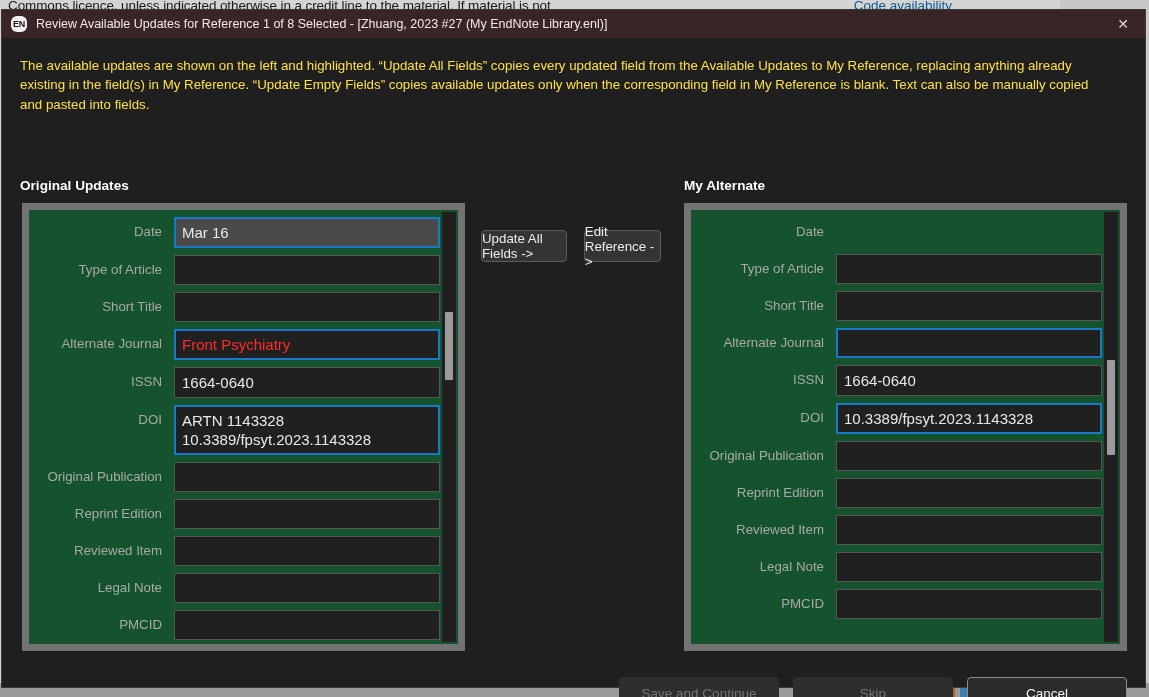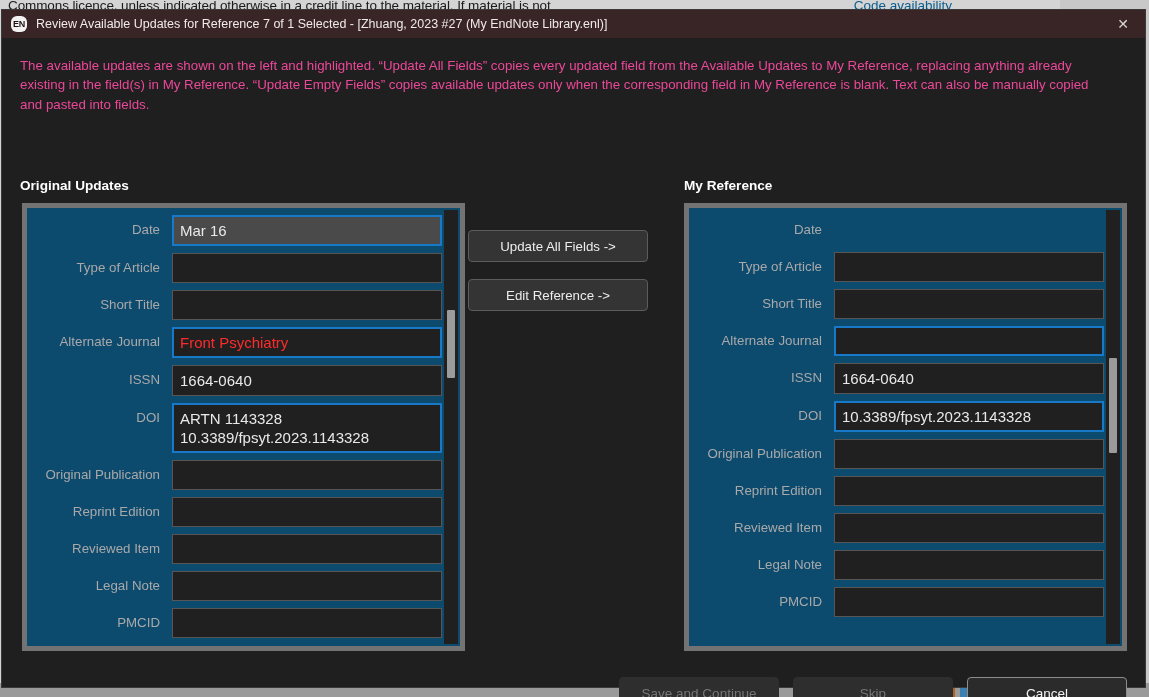--- a/index.html
+++ b/index.html
@@ -101,37 +101,37 @@
     position: relative;
     height: 649px;
     background: #1f1f1f;
     padding: 0 18px;
   }
 
   .intro {
     padding-top: 18px;
     font-size: 13.3px;
     line-height: 1.46;
-    color: #ec4899;
+    color: #fde047;
     max-width: 1087px;
   }
 
   
   .col-head {
     position: absolute;
     font-size: 13.6px; font-weight: bold; color: #ffffff;
   }
   #head-left  { left: 18px; top: 140px; }
   #head-right { left: 682px; top: 140px; }
 
   
   .panel {
     position: absolute;
-    border: 5px solid #737373;
-    background: #0c4a6e;
+    border: 7px solid #737373;
+    background: #14532d;
     overflow: hidden;
   }
   #panel-left  { left: 20px;  top: 165px; width: 443px; height: 448px; }
   #panel-right { left: 682px; top: 165px; width: 443px; height: 448px; }
 
   .field-list {
     position: absolute; left: 0; top: 0; right: 0;
   }
   .field-row {
     display: flex;
@@ -175,23 +175,23 @@
   }
   .scroll-thumb {
     position: absolute; left: 3px;
     width: 8px;
     background: #9b9b9b;
     border-radius: 1px;
   }
 
   
   .mid-buttons {
-    position: absolute; left: 466px; top: 192px;
+    position: absolute; left: 479px; top: 192px;
     width: 180px;
-    display: flex; flex-direction: column; gap: 17px;
+    display: flex; flex-direction: row; gap: 17px;
   }
   .mid-btn {
     height: 32px;
     background: #343434;
     border: 1px solid #5c5c5c;
     border-radius: 4px;
     color: #ececec;
     font-size: 13.3px;
     display: flex; align-items: center; justify-content: center;
   }
@@ -237,30 +237,30 @@
     <div class="bg-taskstripe" style="left:972px;width:8px; background:#bfcdd8;"></div>
     <div class="bg-taskstripe" style="left:984px;width:8px; background:#3c7fb1;"></div>
     <div class="bg-taskstripe" style="left:996px;width:22px;background:#b4601f;"></div>
     <div class="bg-taskstripe" style="left:1022px;width:90px;background:#c4601f;"></div>
   </div>
 
   <div class="dialog">
 
     <div class="titlebar">
       <div class="en-icon">EN</div>
-      <div class="title-text">Review Available Updates for Reference 7 of 1 Selected - [Zhuang, 2023 #27 (My EndNote Library.enl)]</div>
+      <div class="title-text">Review Available Updates for Reference 1 of 8 Selected - [Zhuang, 2023 #27 (My EndNote Library.enl)]</div>
       <div class="close-btn">✕</div>
     </div>
 
     <div class="body">
 
       <div class="intro">The available updates are shown on the left and highlighted. “Update All Fields” copies every updated field from the Available Updates to My Reference, replacing anything already existing in the field(s) in My Reference. “Update Empty Fields” copies available updates only when the corresponding field in My Reference is blank. Text can also be manually copied and pasted into fields.</div>
 
       <div class="col-head" id="head-left">Original Updates</div>
-      <div class="col-head" id="head-right">My Reference</div>
+      <div class="col-head" id="head-right">My Alternate</div>
 
       <div class="panel" id="panel-left">
         <div class="field-list" id="list-left">
             <div class="field-row">
               <div class="field-label">Date</div>
               <div class="field-box hl sel">Mar 16</div>
             </div>
             <div class="field-row">
               <div class="field-label">Type of Article</div>
               <div class="field-box"></div>

